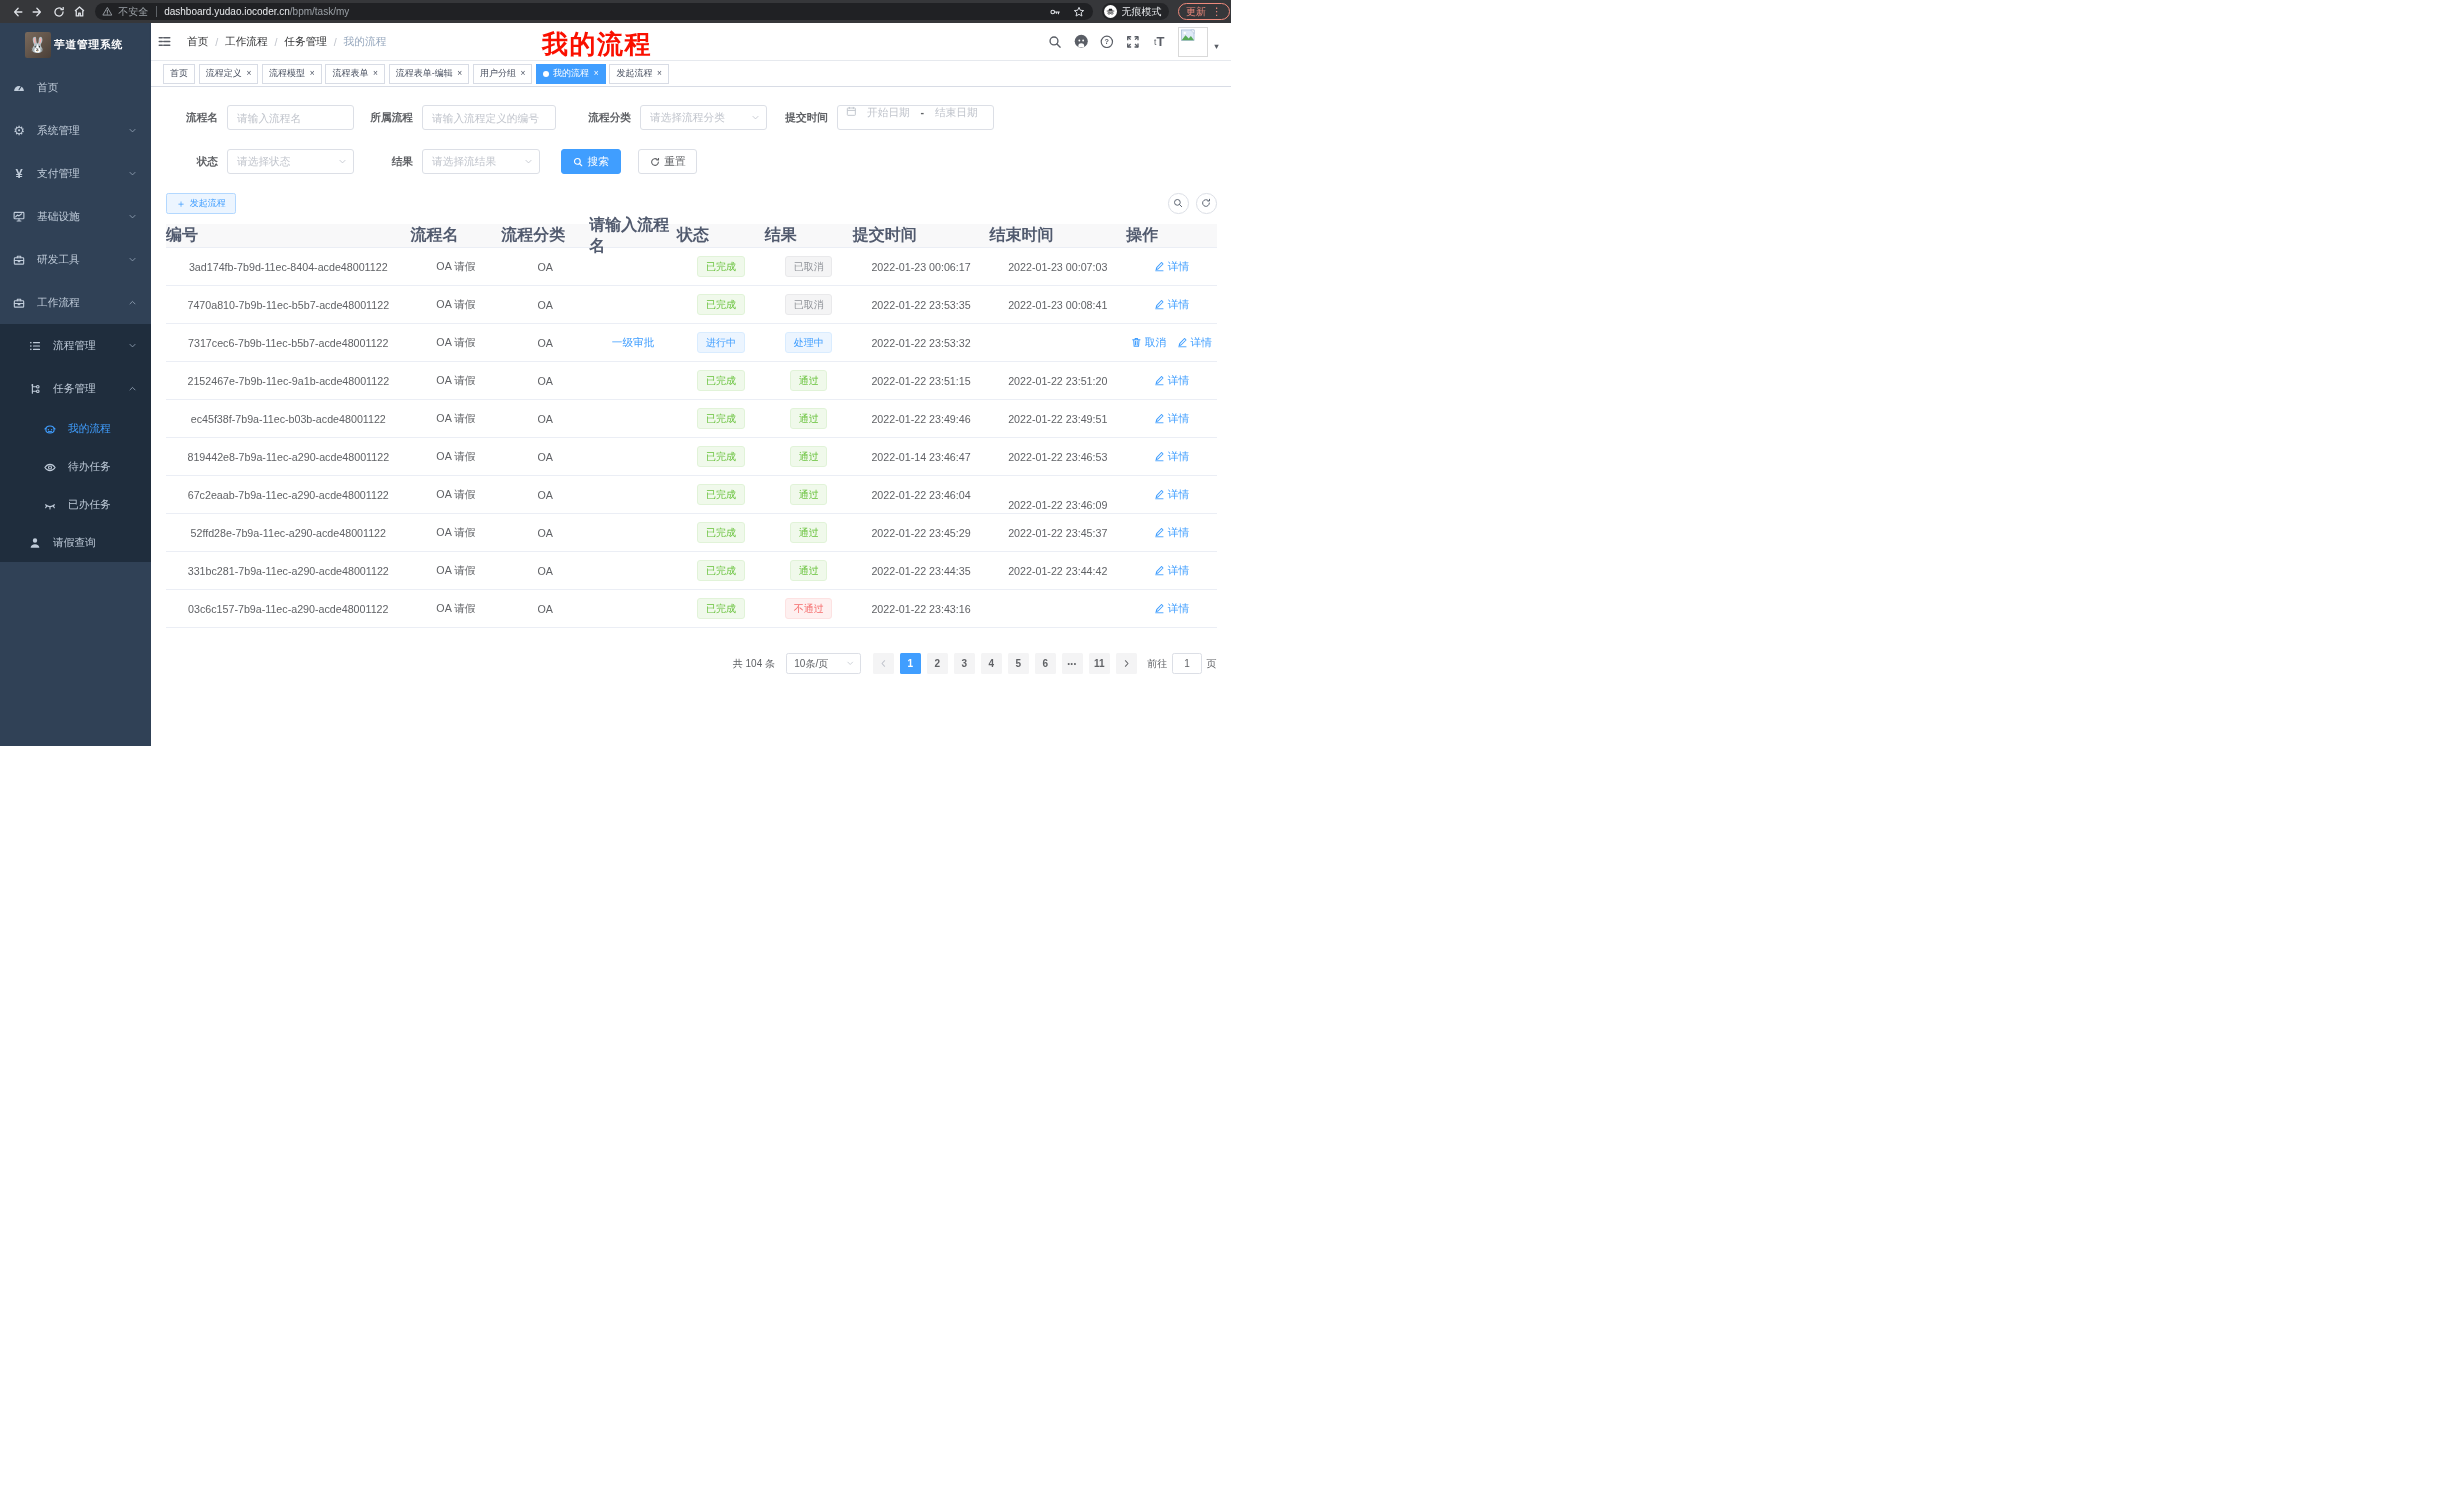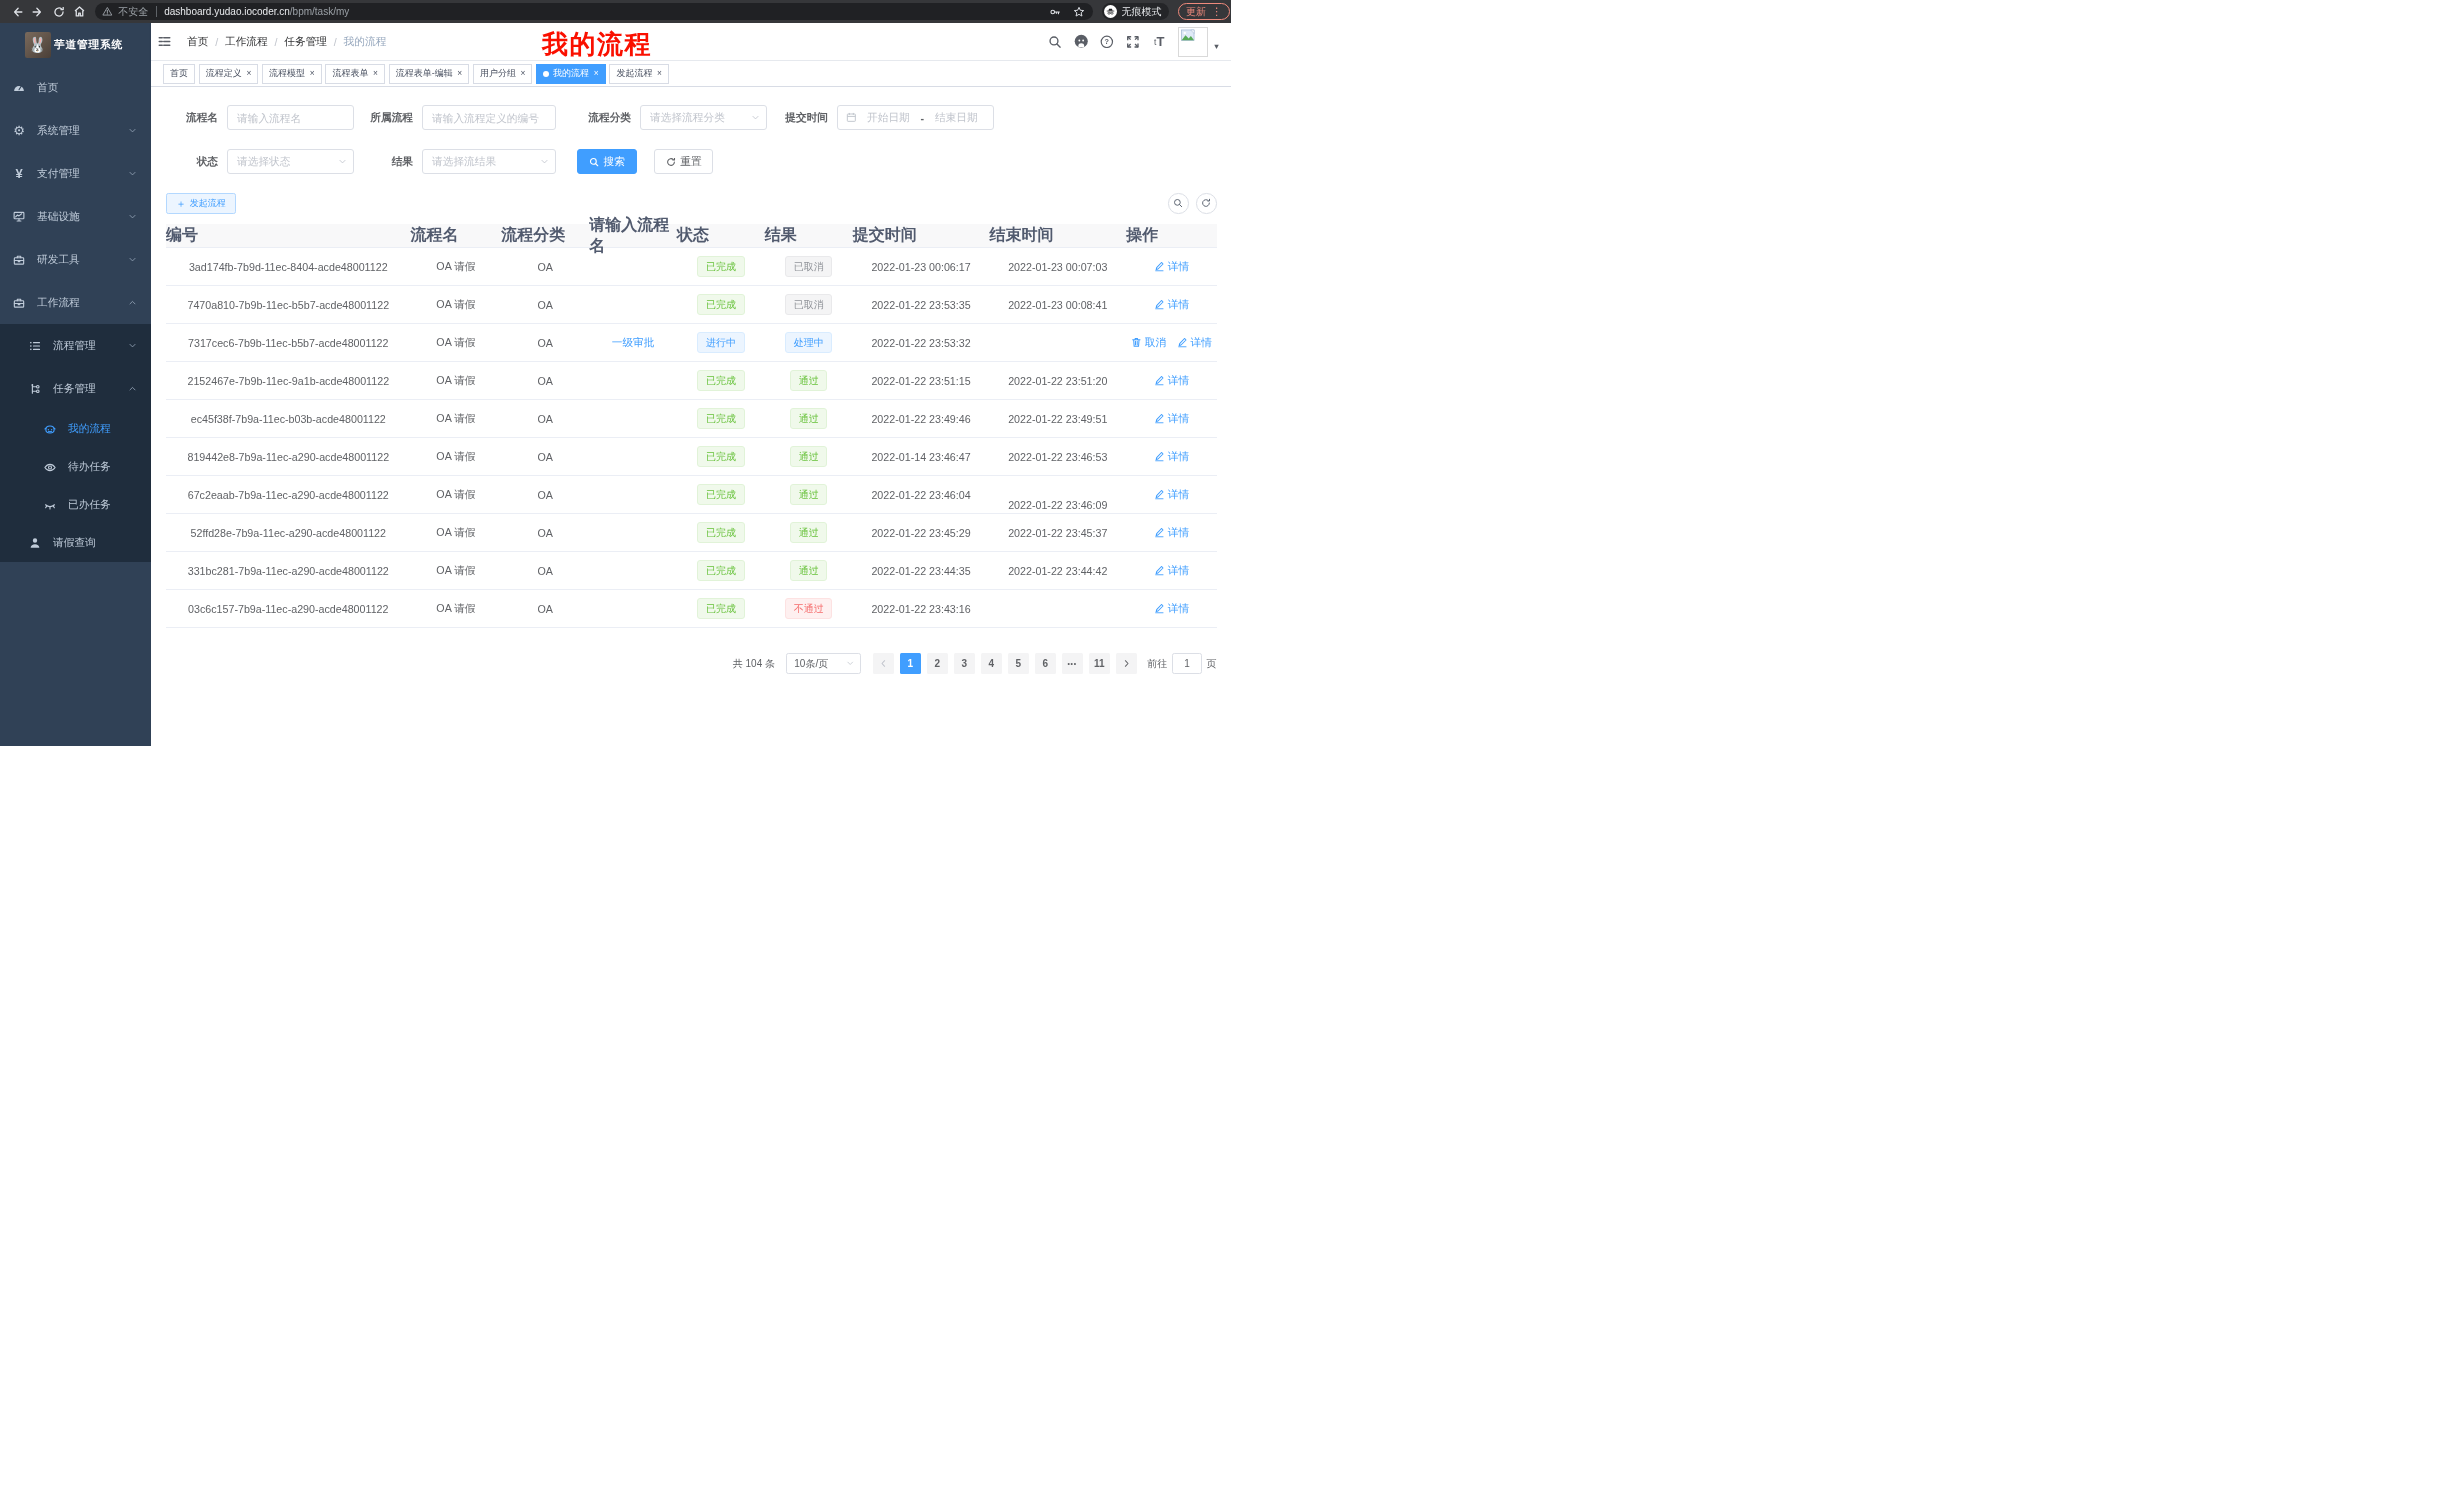--- a/index.html
+++ b/index.html
@@ -51,21 +51,21 @@
 .tab.active{background:#409eff;border-color:#409eff;color:#fff}
 .tab.active .dot{display:block}
 .tab .x{font-size:8.4px;line-height:1;margin-left:0.8px}
 
 .frow{position:absolute;left:166px;display:flex;align-items:center;height:25px}
 .flabel{font-size:10.7px;font-weight:bold;color:#606266;text-align:right;padding-right:9px;flex:none;white-space:nowrap}
 input.txt{height:25px;border:0.8px solid #dcdfe6;border-radius:3px;padding:0 9px;font-size:10.7px;color:#606266;outline:none}
 input.txt::placeholder{color:#c0c4cc}
 .sel{border:0.8px solid #dcdfe6;border-radius:3px;background:#fff;display:flex;align-items:center;height:25px;padding:0 6px 0 9px;color:#c0c4cc;font-size:10.7px;cursor:pointer}
 .sel .ph{flex:1;text-align:left}
-.drange{border:0.8px solid #dcdfe6;border-radius:3px;background:#fff;display:flex;align-items:center;height:25px;padding:0 7.6px;color:#c0c4cc;font-size:10.7px;gap:3px}
+.drange{border:0.8px solid #dcdfe6;border-radius:3px;background:#fff;display:flex;align-items:flex-start;height:25px;padding:0 7.6px;color:#c0c4cc;font-size:10.7px;gap:3px}
 .drange .dph{flex:1;text-align:center}
 .drange .dsep{color:#606266;font-weight:bold}
 .btn-primary{height:25px;background:#409eff;border:0.8px solid #409eff;border-radius:3px;color:#fff;font-size:10.7px;display:inline-flex;align-items:center;gap:4.6px;padding:0 11.4px;cursor:pointer}
 .btn-default{height:25px;background:#fff;border:0.8px solid #dcdfe6;border-radius:3px;color:#606266;font-size:10.7px;display:inline-flex;align-items:center;gap:4.6px;padding:0 10.7px;cursor:pointer}
 .btn-create{position:absolute;left:166px;top:193px;height:21px;background:#ecf5ff;border:0.8px solid #b3d8ff;border-radius:2.3px;color:#409eff;font-size:9px;display:inline-flex;align-items:center;gap:3.8px;padding:0 9px;cursor:pointer}
 .circle-btn{position:absolute;top:193px;width:20.5px;height:20.5px;border:0.8px solid #dcdfe6;border-radius:50%;background:#fff;display:flex;align-items:center;justify-content:center;color:#5e6673;cursor:pointer}
 
 #table{position:absolute;left:166px;top:224px;width:1051px;font-size:10.7px}
 .hrow{display:flex;height:24px;background:#f8f8f9;border-bottom:0.8px solid #ebeef5;align-items:center}
 .hcell{font-weight:bold;color:#515a6e;text-align:left;font-size:16px}
@@ -432,21 +432,21 @@
   <span class="flabel" style="width:61px">状态</span>
   <div class="sel" style="width:127px">
     <span class="ph">请选择状态</span>
     <span>
         <svg width="9" height="9" viewBox="0 0 16 16">
           <path d="M3.5 6 8 10.5 12.5 6" fill="none" stroke="#c0c4cc" stroke-width="1.5" stroke-linecap="round" stroke-linejoin="round"></path>
         </svg>
       </span>
   </div>
   <span class="flabel" style="width:68px">结果</span>
-  <div class="sel" style="width:134px">
+  <div class="sel" style="width:118px">
     <span class="ph">请选择流结果</span>
     <span>
         <svg width="9" height="9" viewBox="0 0 16 16">
           <path d="M3.5 6 8 10.5 12.5 6" fill="none" stroke="#c0c4cc" stroke-width="1.5" stroke-linecap="round" stroke-linejoin="round"></path>
         </svg>
       </span>
   </div>
   <button class="btn-primary" style="margin-left:20.5px">
     <span>
         <svg width="10" height="10" viewBox="0 0 16 16">

